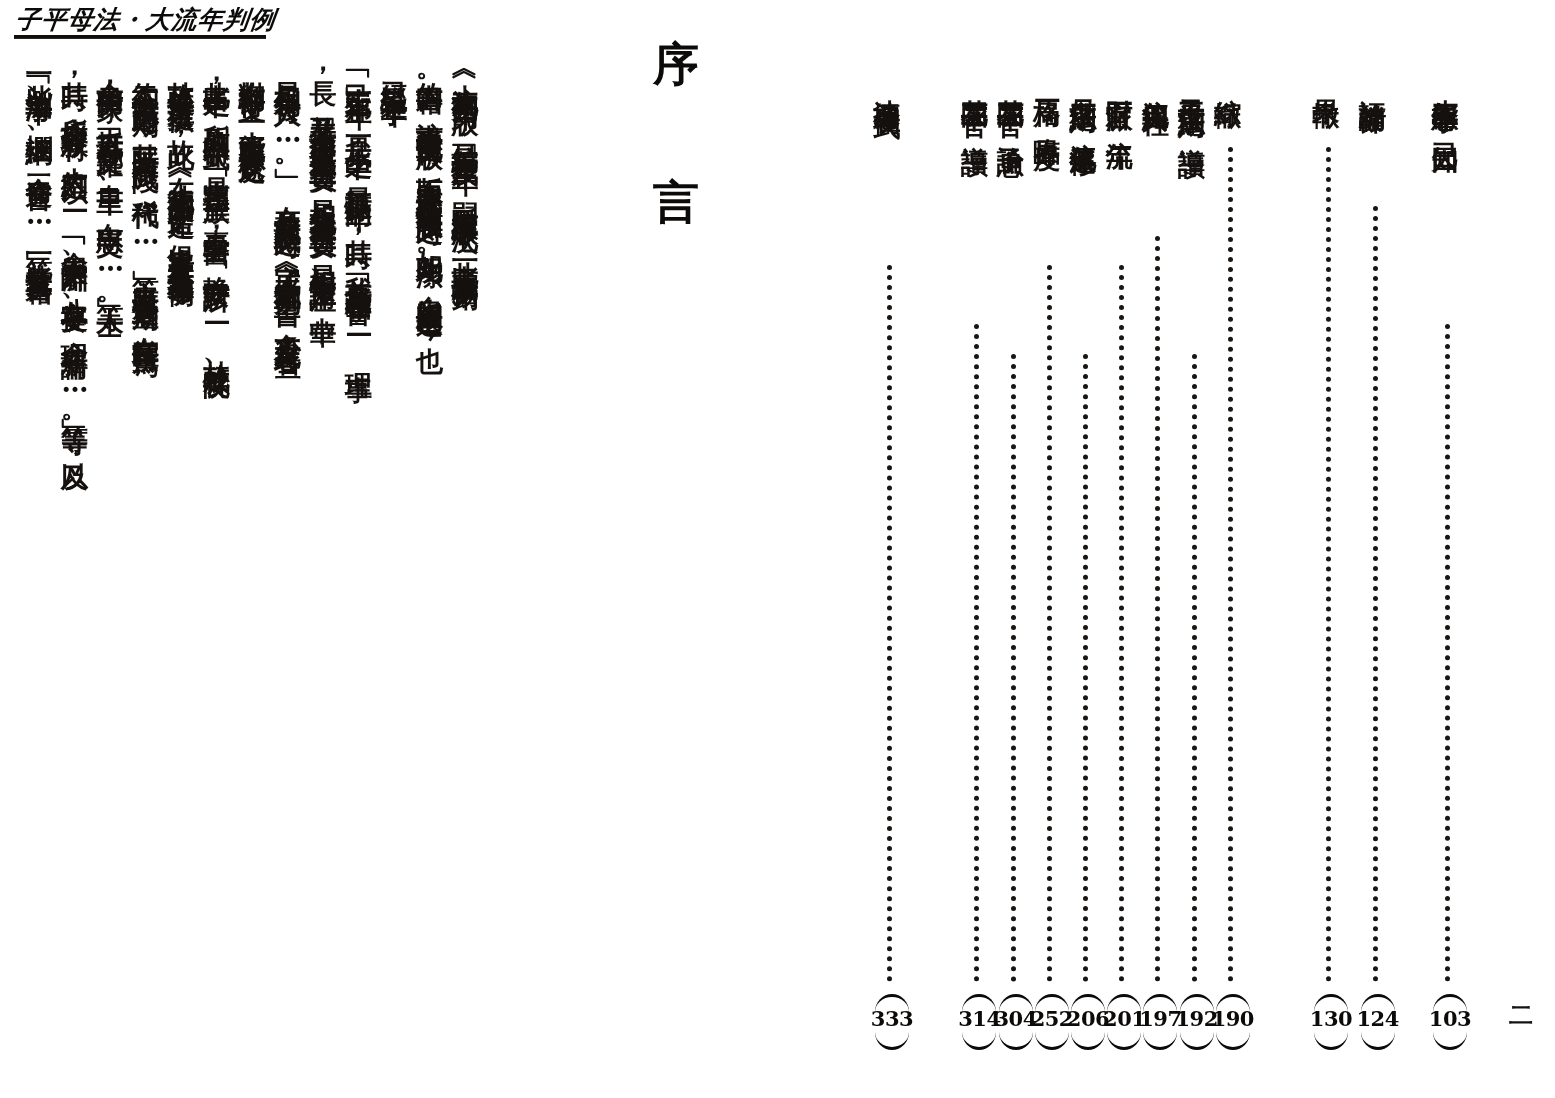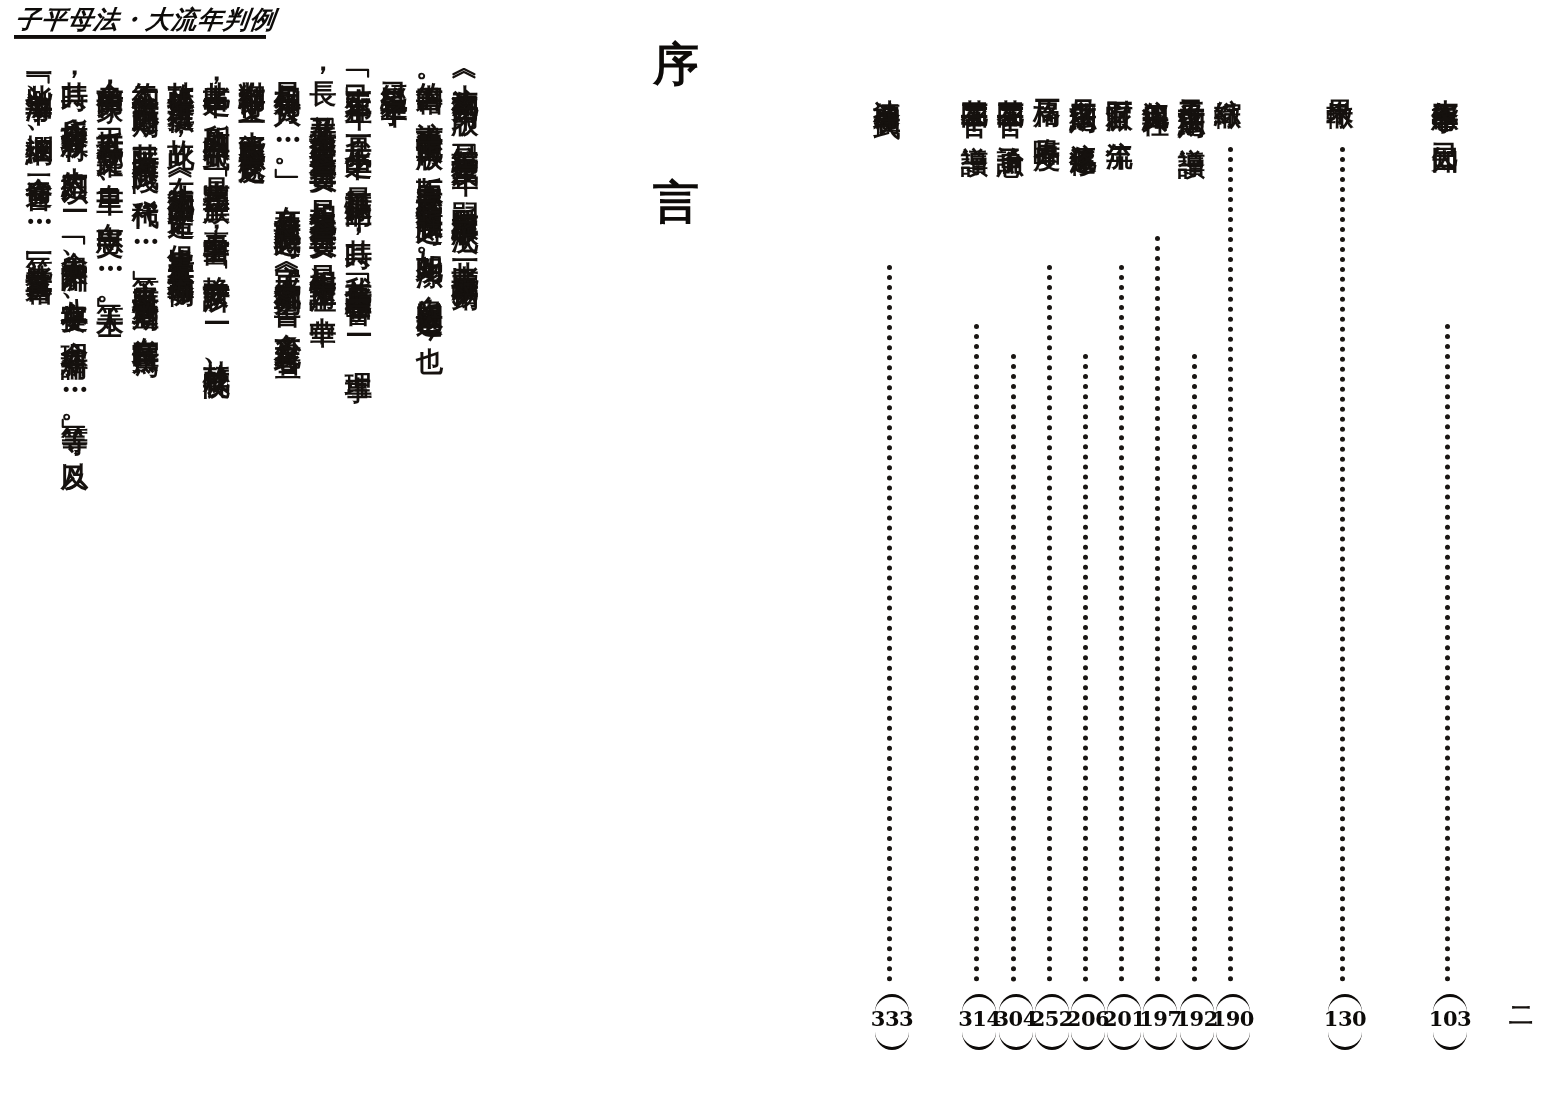--- a/index.html
+++ b/index.html
@@ -220,21 +220,30 @@
   <div id="toc-page">
       <div class="toc-entry" style="left: 572px;">
         <div class="toc-label">生態命學—已知因</div>
         <div class="toc-leader" style="top: 246px;"></div>
         <div class="toc-pagenum">
           <div class="pn-arc-top"></div>
           <div class="pn-val">103</div>
           <div class="pn-arc-bot"></div>
         </div>
       </div>
-      <div class="toc-entry" style="left: 467px;">
+      <div class="toc-entry" style="left: 499.6px;">
+        <div class="toc-label">評論精節</div>
+        <div class="toc-leader" style="top: 128px;"></div>
+        <div class="toc-pagenum">
+          <div class="pn-arc-top"></div>
+          <div class="pn-val">124</div>
+          <div class="pn-arc-bot"></div>
+        </div>
+      </div>
+      <div class="toc-entry" style="left: 453px;">
         <div class="toc-label">果轍</div>
         <div class="toc-leader" style="top: 69px;"></div>
         <div class="toc-pagenum">
           <div class="pn-arc-top"></div>
           <div class="pn-val">130</div>
           <div class="pn-arc-bot"></div>
         </div>
       </div>
       <div class="toc-entry" style="left: 354.8px;">
         <div class="toc-label">綜轍</div>

